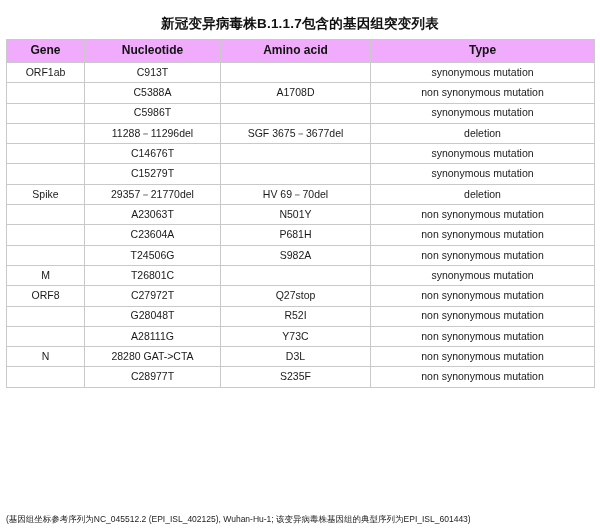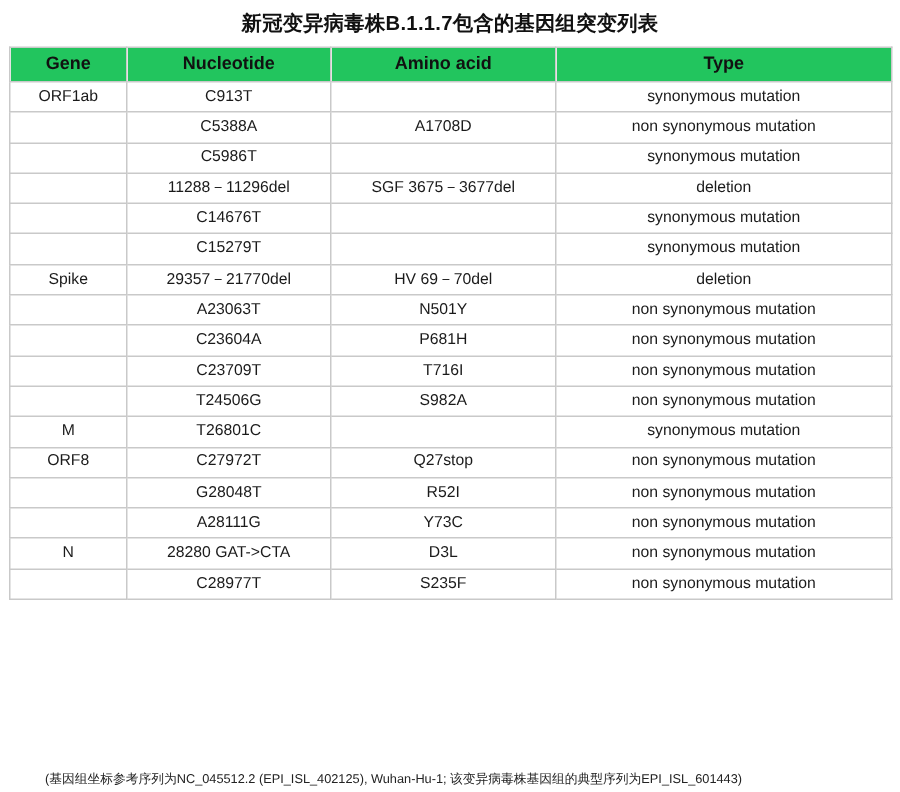--- a/index.html
+++ b/index.html
@@ -19,63 +19,62 @@
     height: 528px;
     box-sizing: border-box;
     padding: 0 6px;
     position: relative;
   }
   .title {
     text-align: center;
     font-size: 13.5px;
     font-weight: bold;
     color: #111;
-    padding: 7px 0 6px 0;
+    padding: 15px 0 6px 0;
     letter-spacing: 0.2px;
   }
   table.mut {
     border-collapse: collapse;
     width: 588px;
     margin: 0 auto;
     table-layout: fixed;
   }
   table.mut th, table.mut td {
     border: 1px solid #c9c9c9;
     height: 19.3px;
     font-size: 10.5px;
     text-align: center;
     vertical-align: middle;
     padding: 0 2px;
     line-height: 1.1;
     white-space: nowrap;
     overflow: hidden;
   }
   table.mut th {
-    background: #22c55e;
+    background: #f0abfc;
     font-weight: bold;
     font-size: 12px;
     height: 22px;
     color: #111;
   }
   col.c-gene { width: 78px; }
   col.c-nuc  { width: 136px; }
   col.c-amino{ width: 150px; }
   col.c-type { width: 224px; }
   td.gene { font-size: 11px; }
   .footnote {
     position: absolute;
     left: 6px;
     right: 6px;
     bottom: 4px;
     font-size: 8.5px;
     color: #222;
     text-align: left;
     line-height: 1.2;
     white-space: nowrap;
-    margin-left: 24px;
   }
 </style>
 </head>
 <body>
 
 <div class="page">
 
   <div class="title">新冠变异病毒株B.1.1.7包含的基因组突变列表</div>
 
   <table class="mut">
@@ -143,26 +142,20 @@
           <td>non synonymous mutation</td>
         </tr>
         <tr>
           <td class="gene"></td>
           <td>C23604A</td>
           <td>P681H</td>
           <td>non synonymous mutation</td>
         </tr>
         <tr>
           <td class="gene"></td>
-          <td>C23709T</td>
-          <td>T716I</td>
-          <td>non synonymous mutation</td>
-        </tr>
-        <tr>
-          <td class="gene"></td>
           <td>T24506G</td>
           <td>S982A</td>
           <td>non synonymous mutation</td>
         </tr>
         <tr>
           <td class="gene">M</td>
           <td>T26801C</td>
           <td></td>
           <td>synonymous mutation</td>
         </tr>

